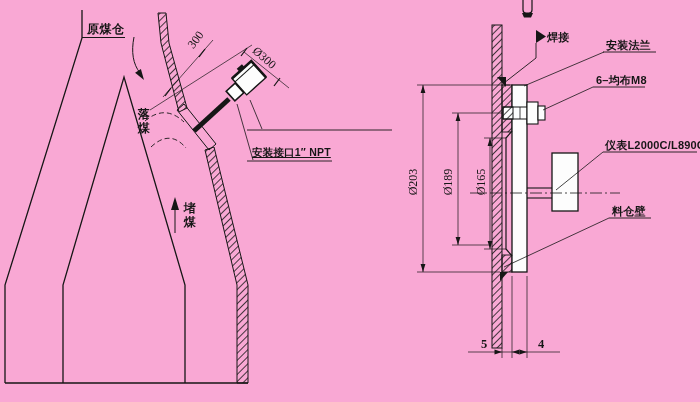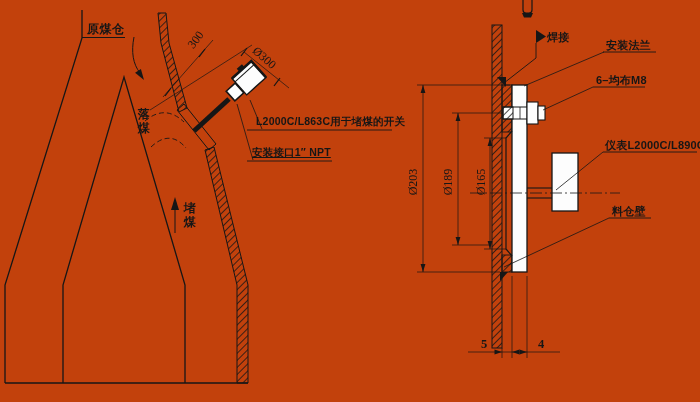--- a/index.html
+++ b/index.html
@@ -1,16 +1,16 @@
 <!DOCTYPE html>
 <html><head>
 <meta charset="utf-8">
 <style>
   html,body{margin:0;padding:0;background:#fff;}
-  #stage{position:relative;width:700px;height:402px;background:#c2410c;overflow:hidden;
+  #stage{position:relative;width:700px;height:402px;background:#f9a8d4;overflow:hidden;
          font-family:"Liberation Sans",sans-serif;color:#161616;}
   #linework{position:absolute;left:0;top:0;}
   .lbl{position:absolute;white-space:nowrap;color:#161616;}
   .cn{font-family:"Liberation Sans",sans-serif;font-weight:bold;font-size:12px;letter-spacing:0.5px;}
   .cn-s{font-family:"Liberation Sans",sans-serif;font-weight:bold;font-size:11px;letter-spacing:0.2px;}
   .vert{width:14px;line-height:13.5px;white-space:normal;word-break:break-all;text-align:center;}
   .dim{font-family:"Liberation Serif",serif;font-size:12px;}
   .dimb{font-family:"Liberation Serif",serif;font-size:12.5px;font-weight:bold;}
   .rot{transform-origin:center;}
   .cap-l{font-size:9.5px;font-weight:bold;text-align:center;letter-spacing:0.2px;}
@@ -166,21 +166,20 @@
     <line x1="603" y1="152" x2="556" y2="190" stroke-width="0.8"></line>
     <line x1="603" y1="152" x2="697" y2="152" stroke-width="0.9"></line>
     <line x1="609" y1="218" x2="504" y2="267" stroke-width="0.8"></line>
     <line x1="609" y1="218" x2="651" y2="218" stroke-width="0.9"></line>
   </g>
 </svg>
 
 <div class="lbl cn" style="left:87px;top:21px;">原煤仓</div>
 <div class="lbl cn vert" style="left:137px;top:108px;">落煤</div>
 <div class="lbl cn vert" style="left:183px;top:202px;">堵煤</div>
-<div class="lbl cn-s" style="left:256px;top:115px;font-size:10.5px;">L2000C/L863C用于堵煤的开关</div>
 <div class="lbl cn-s" style="left:252px;top:146px;font-size:10.5px;text-decoration:underline;">安装接口1″ NPT</div>
 <div class="lbl dim rot center" style="left:196px;top:40px;transform:translate(-50%,-50%) rotate(-52deg);">300</div>
 <div class="lbl dim rot center" style="left:264px;top:58px;transform:translate(-50%,-50%) rotate(41deg);">Ø300</div>
 
 <div class="lbl cn-s" style="left:547px;top:30px;">焊接</div>
 <div class="lbl cn-s" style="left:606px;top:38px;">安装法兰</div>
 <div class="lbl cn-s" style="left:596px;top:73px;">6–均布M8</div>
 <div class="lbl cn-s" style="left:605px;top:138px;">仪表L2000C/L890C</div>
 <div class="lbl cn-s" style="left:612px;top:204px;">料仓壁</div>
 <div class="lbl dim rot center" style="left:413px;top:182px;transform:translate(-50%,-50%) rotate(-90deg);">Ø203</div>

